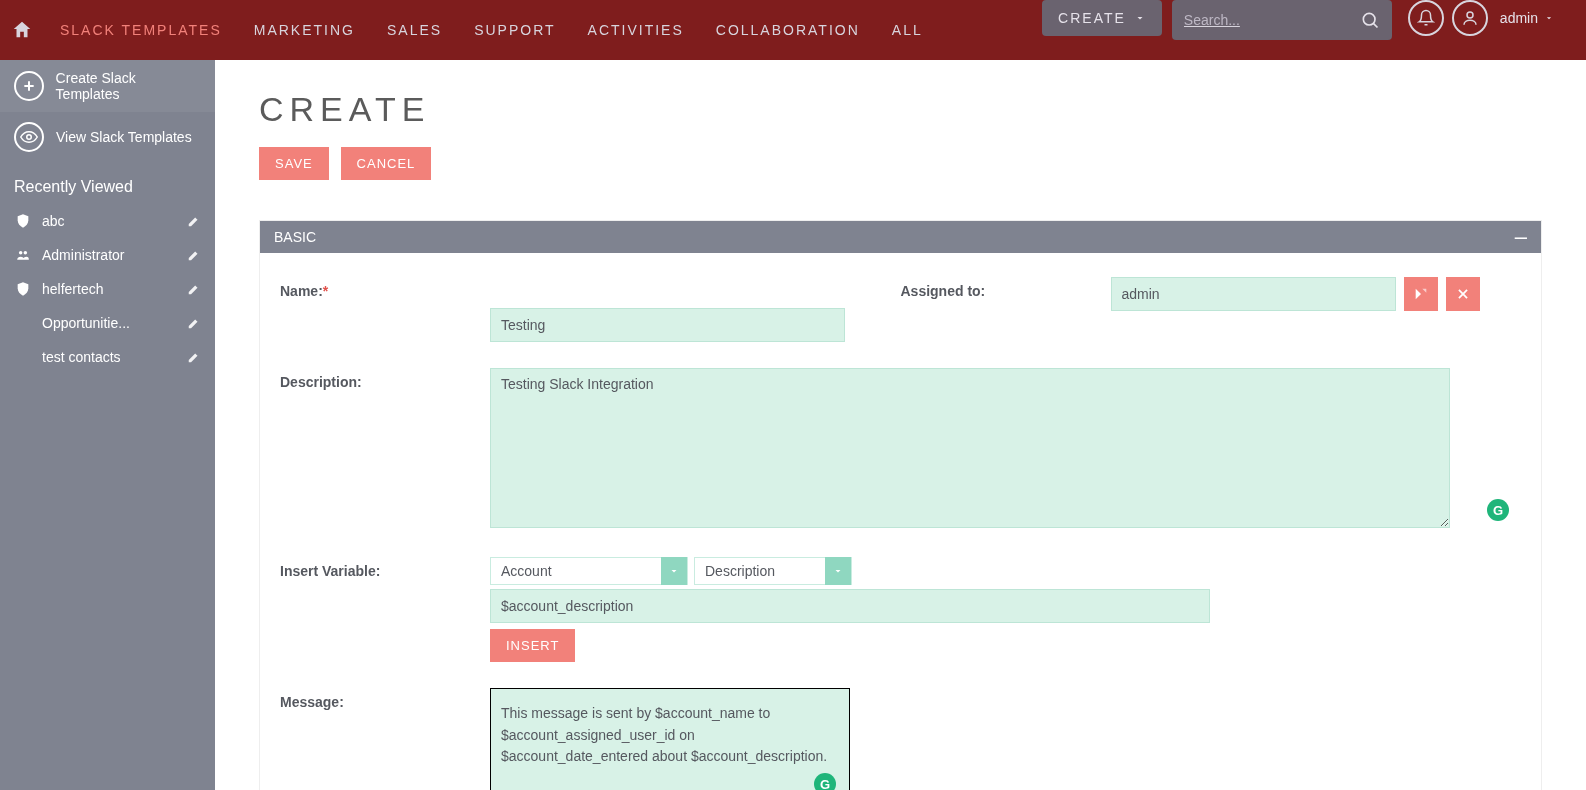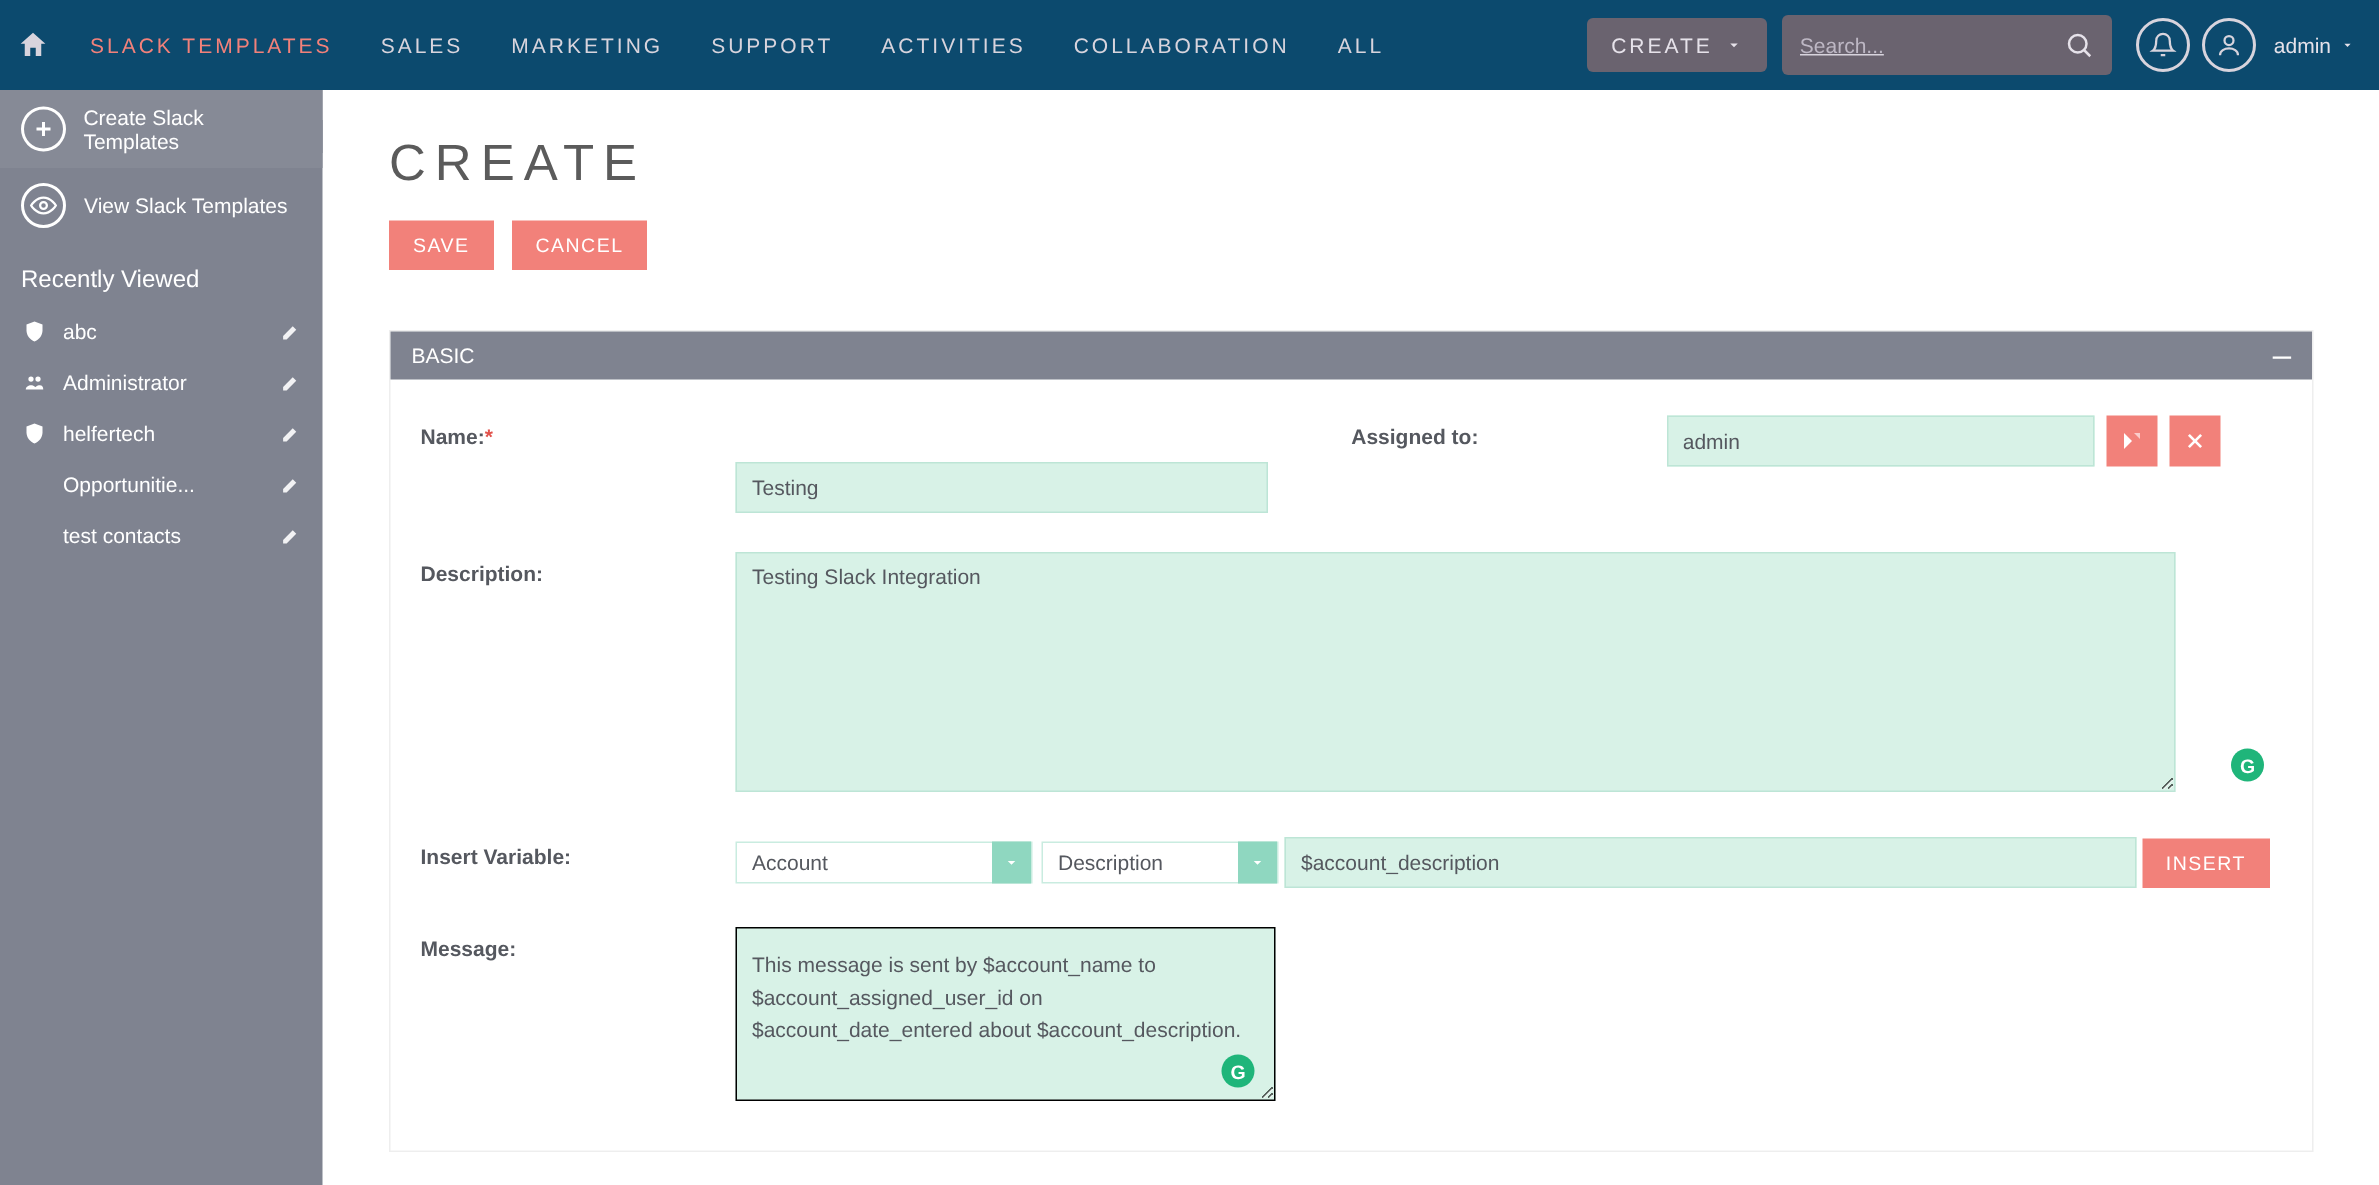--- a/index.html
+++ b/index.html
@@ -9,24 +9,24 @@
   color: #555;
   font-size: 14px;
   width: 1586px;
   height: 790px;
   overflow: hidden;
 }
 
 
 .topbar {
   height: 60px;
-  background: #0c4a6e;
-  display: flex;
-  align-items: center;
-  padding-right: 16px;
+  background: #7f1d1d;
+  display: flex;
+  align-items: flex-start;
+  padding-right: 32px;
   color: #d8d4dd;
 }
 .topbar .home {
   width: 44px;
   height: 60px;
   display: flex;
   align-items: center;
   justify-content: center;
   cursor: pointer;
 }
@@ -246,21 +246,21 @@
   position: absolute;
   right: 12px; bottom: 10px;
   width: 22px; height: 22px;
   background: #1fb57a;
   border-radius: 50%;
   color: #fff;
   display: flex; align-items: center; justify-content: center;
   font-size: 13px; font-weight: bold;
 }
 
-.iv-row { display: flex; flex-direction: row; gap: 4px; align-items: center; }
+.iv-row { display: flex; flex-direction: column; gap: 4px; align-items: flex-start; }
 .sel-wrap { display: flex; gap: 6px; }
 .sel {
   display: flex; align-items: center;
   border: 1px solid #c9ece0;
   background: #fff;
   height: 28px;
 }
 .sel .sel-text { padding: 0 10px; min-width: 170px; color: #55585f; font-size: 14px; }
 .sel .sel-car {
   width: 26px; height: 28px;
@@ -278,22 +278,22 @@
 <body>
 
 <div class="topbar">
   <div class="home">
     <svg width="22" height="22" viewBox="0 0 24 24" fill="#d8d4dd">
         <path d="M12 3l9 8h-3v9h-4v-6H10v6H6v-9H3z"></path>
       </svg>
   </div>
   <div class="nav-items">
     <div class="nav-item active">SLACK TEMPLATES</div>
+    <div class="nav-item">MARKETING</div>
     <div class="nav-item">SALES</div>
-    <div class="nav-item">MARKETING</div>
     <div class="nav-item">SUPPORT</div>
     <div class="nav-item">ACTIVITIES</div>
     <div class="nav-item">COLLABORATION</div>
     <div class="nav-item">ALL</div>
   </div>
   <div class="spacer"></div>
   <div class="create-btn">
     <span>CREATE</span>
     <span>
       <svg width="12" height="12" viewBox="0 0 24 24" fill="#e6e2ea">

